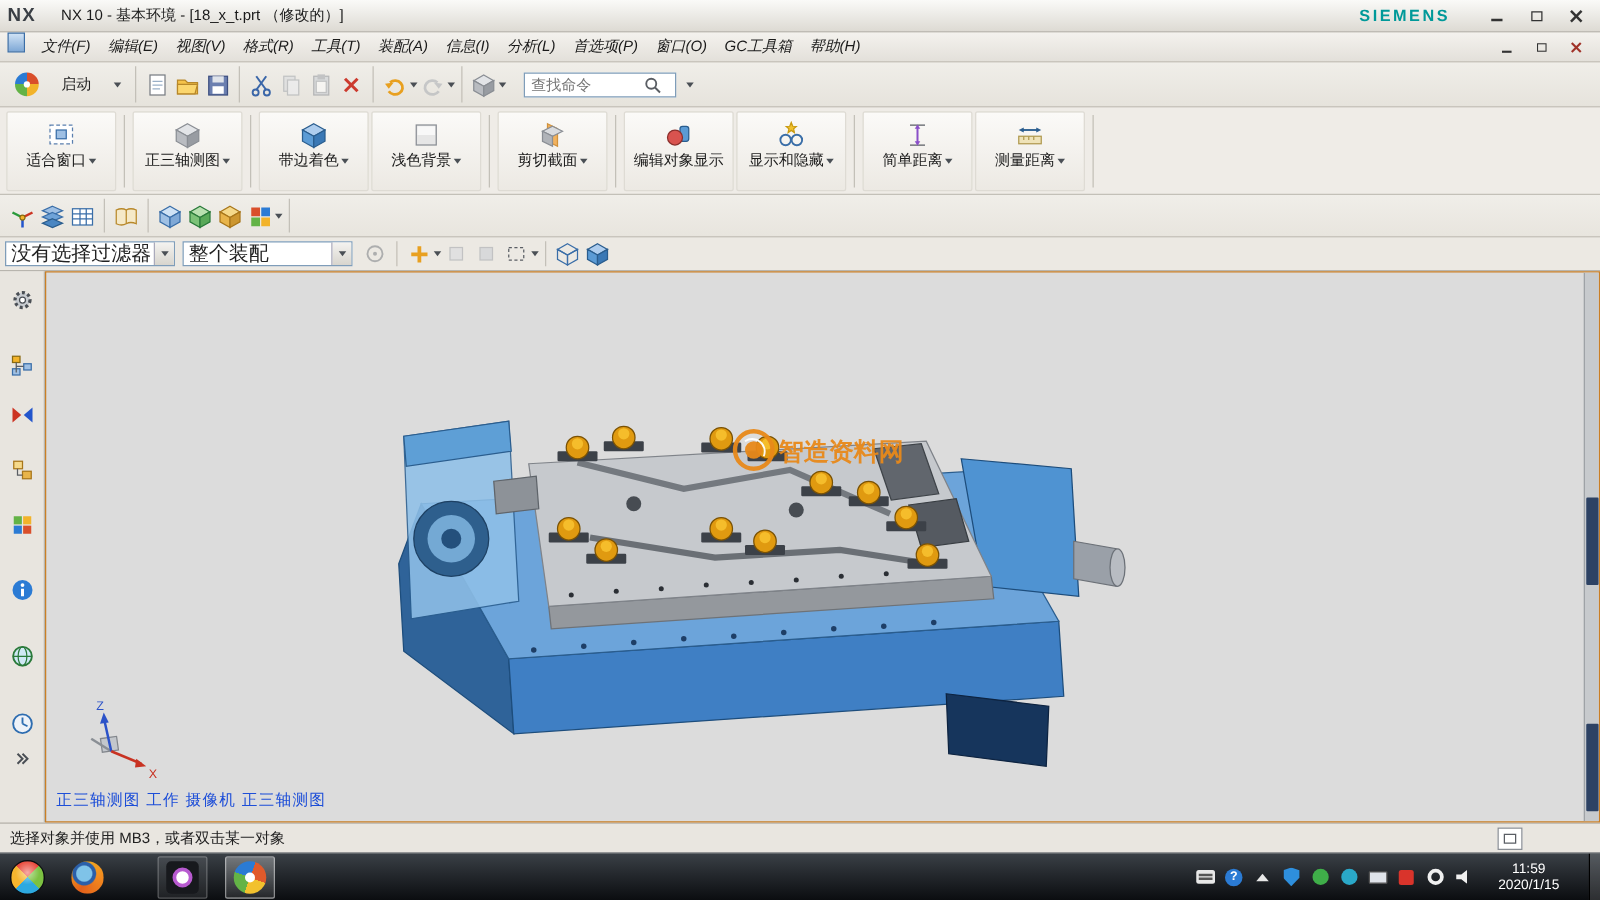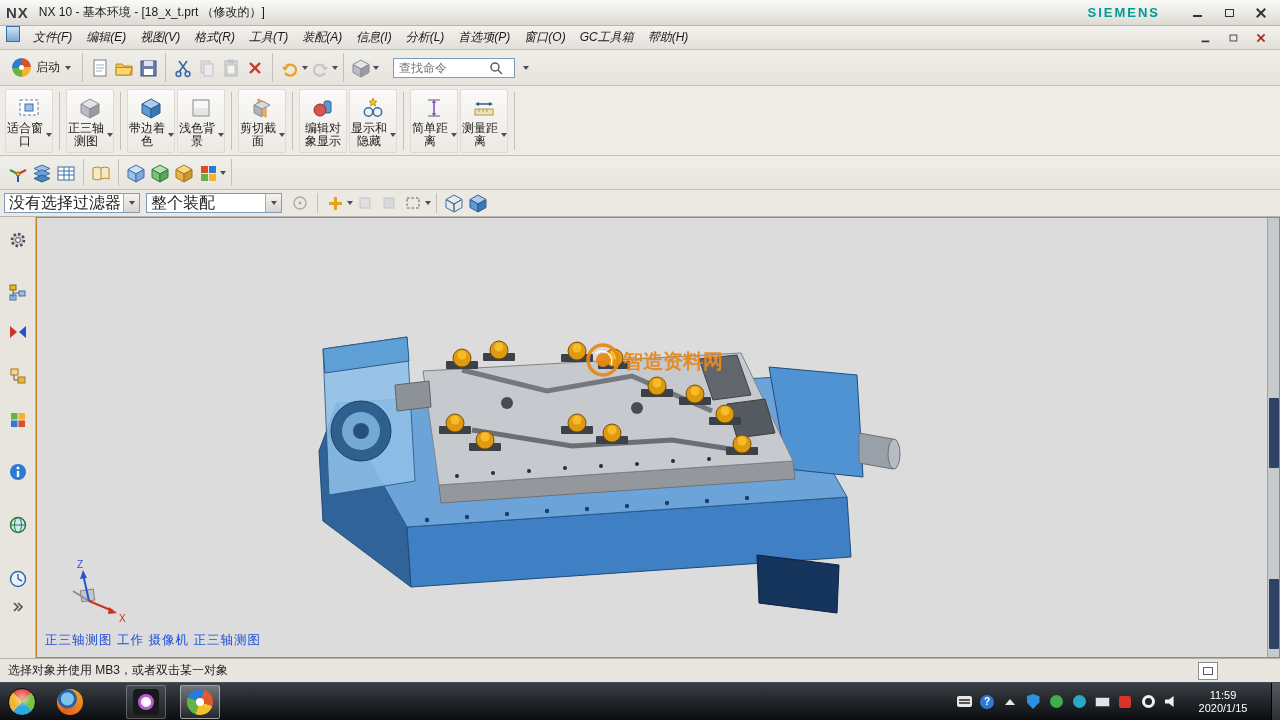--- a/index.html
+++ b/index.html
@@ -3,21 +3,21 @@
 <meta charset="utf-8">
 <style>
   * { margin:0; padding:0; box-sizing:border-box; }
   html,body { width:1280px; height:720px; overflow:hidden; }
   body { font-family:"Liberation Sans","DejaVu Sans",sans-serif; font-size:12px; color:#222; background:#d4d0c8; }
   #app { width:1280px; height:720px; display:flex; flex-direction:column; }
 
   
   .titlebar { height:26px; flex:0 0 26px; display:flex; align-items:center; padding:0 6px;
     background:linear-gradient(#fafaf8,#dddad3); border-bottom:1px solid #b8b5ae; }
-  .nx-logo { font-weight:bold; font-size:15px; color:#3a3f45; letter-spacing:1px; margin-right:10px; }
+  .nx-logo { font-weight:bold; font-size:15px; color:#3a3f45; letter-spacing:1px; margin-right:20px; }
   .win-title { font-size:12px; color:#1a1a1a; }
   .tb-spacer { flex:1; }
   .siemens { font-weight:bold; font-size:13px; color:#009999; letter-spacing:2px; margin-right:28px; }
   .winctl { display:flex; align-items:center; gap:14px; margin-right:4px; }
   .wc { width:18px; height:16px; display:flex; align-items:center; justify-content:center; cursor:default; }
   .g-min { width:9px; height:2px; background:#333; margin-top:7px; }
   .g-max { width:9px; height:8px; border:1.4px solid #333; }
   .g-close { position:relative; width:10px; height:10px; }
   .g-close:before,.g-close:after { content:""; position:absolute; left:4px; top:-1px; width:2px; height:12px; background:#333; }
   .g-close:before { transform:rotate(45deg);} .g-close:after { transform:rotate(-45deg);}
@@ -34,29 +34,29 @@
   
   .sep { width:1px; align-self:stretch; background:#c3c0b8; margin:3px 5px; }
   .caret { width:0; height:0; border-left:3.5px solid transparent; border-right:3.5px solid transparent; border-top:4px solid #4a4f55; display:inline-block; }
   .tbtn { display:flex; align-items:center; justify-content:center; min-width:24px; height:26px; border-radius:2px; cursor:default; }
 
   .toolbar1 { height:36px; flex:0 0 36px; display:flex; align-items:center; padding:0 6px;
     background:linear-gradient(#f0eee9,#e6e3dc); border-bottom:1px solid #c3c0b8; }
   .pinwheel { width:19px; height:19px; border-radius:50%; position:relative;
     background:conic-gradient(#d94f2b 0 25%, #f2b32a 0 50%, #63b346 0 75%, #2b7bd4 0); }
   .pinwheel:after { content:""; position:absolute; left:7px; top:7px; width:5px; height:5px; border-radius:50%; background:#fff; }
-  .start-btn { display:flex; align-items:center; gap:5px; padding:2px 6px; border-radius:2px; }
+  .start-btn { display:flex; align-items:center; gap:18px; padding:2px 6px; border-radius:2px; }
   .search-wrap { position:relative; margin-left:14px; display:flex; align-items:center; }
   .search-input { width:122px; height:20px; border:1px solid #7f9db9; padding:0 20px 0 5px; font-size:12px; font-family:inherit; background:#fff; }
   .search-mag { position:absolute; right:26px; }
 
   
   .ribbon { height:70px; flex:0 0 70px; display:flex; align-items:stretch; padding:3px 4px 2px 4px;
     background:#efece7; border-bottom:1px solid #c3c0b8; }
-  .rbtn { width:48px; margin:0 1px; display:flex; flex-direction:column; align-items:center; justify-content:flex-start;
+  .rbtn { width:88px; margin:0 1px; display:flex; flex-direction:column; align-items:center; justify-content:flex-start;
     padding-top:4px; border:1px solid #dedbd4; border-radius:2px; background:linear-gradient(#fbfaf8,#ece9e3); cursor:default; }
   .rbtn .ric { height:28px; display:flex; align-items:center; }
   .rbtn .rlb { font-size:12px; line-height:13px; text-align:center; color:#1a1a1a; }
   .rbtn .lblrow { display:flex; align-items:center; gap:2px; }
 
   
   .toolbar3 { height:34px; flex:0 0 34px; display:flex; align-items:center; padding:0 6px;
     background:linear-gradient(#f0eee9,#e8e5de); border-bottom:1px solid #c3c0b8; }
 
   

